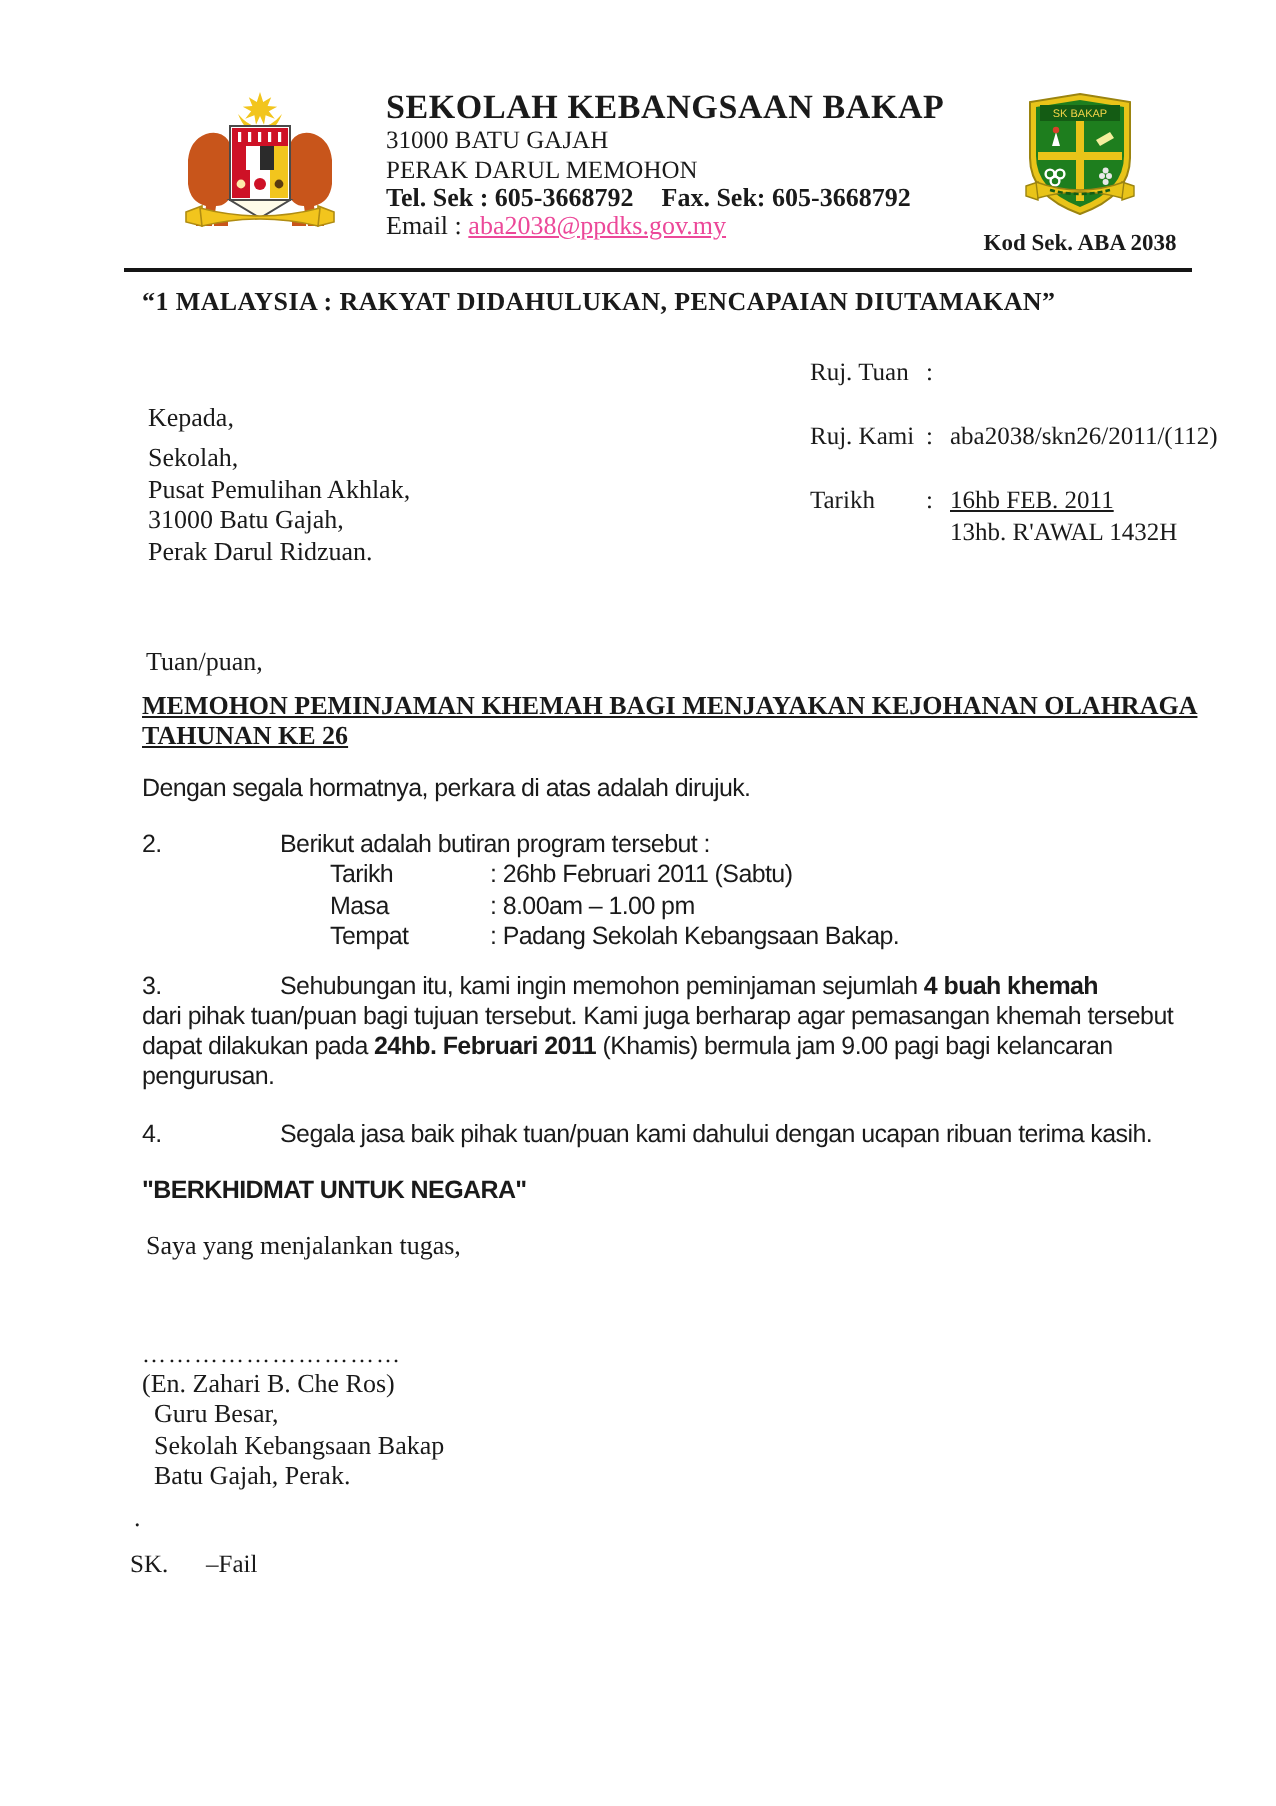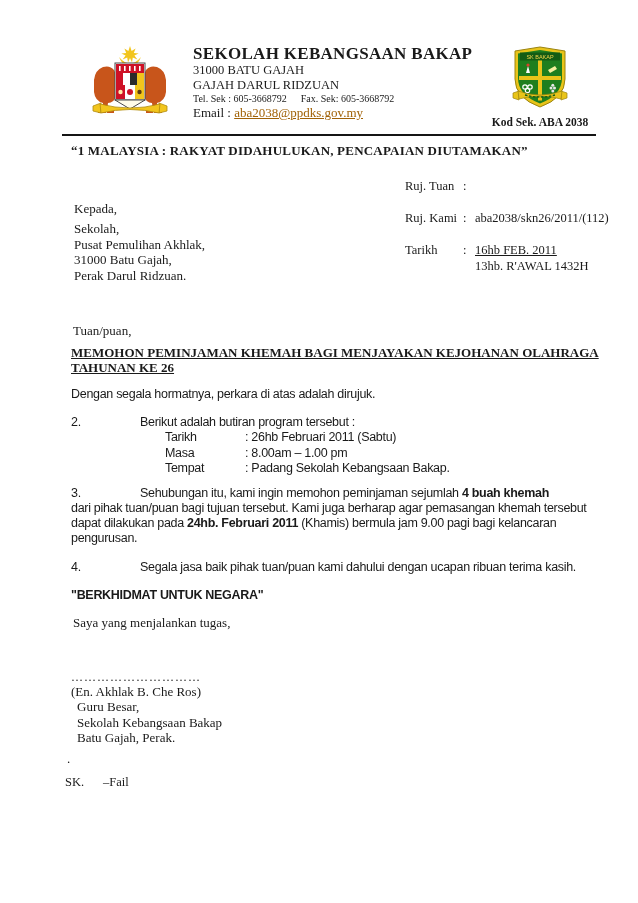--- a/index.html
+++ b/index.html
@@ -14,24 +14,24 @@
     overflow: hidden;
     font-family: "Liberation Serif", serif;
     font-size: 13px;
   }
   
   .header { display: flex; align-items: flex-start; }
   .arms { margin-left: 17px; flex: 0 0 auto; }
   .hdr-center { margin-left: 21px; flex: 1 1 auto; }
   .school-name { font-size: 17px; font-weight: bold; letter-spacing: .3px; line-height: 19px; }
   .hdr-addr { font-size: 12.5px; line-height: 14.5px; }
-  .tel-line { font-size: 10px; font-weight: normal; line-height: 13px; }
+  .tel-line { font-size: 13px; font-weight: bold; line-height: 13px; }
   .tel-fax { margin-left: 14px; }
   .email-line { font-size: 13px; line-height: 16px; }
-  .email-link { color: #a16207; text-decoration: underline; cursor: pointer; }
+  .email-link { color: #ec4899; text-decoration: underline; cursor: pointer; }
   .hdr-right { flex: 0 0 112px; display: flex; flex-direction: column; align-items: center; margin-top: 2px; }
   .kod { font-size: 11.5px; font-weight: bold; margin-top: 6px; white-space: nowrap; }
   .rule { border: none; border-top: 2px solid #151515; margin: 6px 0 0 -9px; }
   
   .slogan { font-weight: bold; font-size: 13px; margin-top: 7px; letter-spacing: .2px; }
   .ref-section { position: relative; height: 128px; }
   .refs { position: absolute; left: 334px; top: 3px; font-size: 12.5px; }
   .ref-row { display: flex; line-height: 16px; margin-top: 16px; }
   .ref-label { width: 58px; }
   .ref-colon { width: 12px; }
@@ -101,21 +101,21 @@
       <path d="M27,56 h30 l-15,9 z" fill="#fffbe8" stroke="#4a4a4a" stroke-width="1"></path>
 
       <path d="M5,62 l8,-3 v10 l-8,-2 z" fill="#f2c51d" stroke="#b08c12" stroke-width=".8"></path>
       <path d="M79,62 l-8,-3 v10 l8,-2 z" fill="#f2c51d" stroke="#b08c12" stroke-width=".8"></path>
       <path d="M12,60 q30,8 60,0 l-1,9 q-29,-7 -58,0 z" fill="#f2c51d" stroke="#b08c12" stroke-width=".8"></path>
     </svg>
 
     <div class="hdr-center">
       <div class="school-name">SEKOLAH KEBANGSAAN BAKAP</div>
       <div class="hdr-addr">31000 BATU GAJAH</div>
-      <div class="hdr-addr">GAJAH DARUL RIDZUAN</div>
+      <div class="hdr-addr">PERAK DARUL MEMOHON</div>
       <div class="tel-line">
         <span>Tel. Sek : 605-3668792</span><span class="tel-fax">Fax. Sek: 605-3668792</span>
       </div>
       <div class="email-line">
         <span>Email :</span>
         <span class="email-link">aba2038@ppdks.gov.my</span>
       </div>
     </div>
 
     <div class="hdr-right">
@@ -223,21 +223,21 @@
     <span class="line">
       <span class="num">4.</span><span>Segala jasa baik pihak tuan/puan kami dahului dengan ucapan ribuan terima kasih.</span>
     </span>
   </div>
 
   <div class="sans motto">"BERKHIDMAT UNTUK NEGARA"</div>
 
   <div class="pre-sign">Saya yang menjalankan tugas,</div>
 
   <div class="dots">…………………………</div>
-  <div class="sig">(En. Akhlak B. Che Ros)</div>
+  <div class="sig">(En. Zahari B. Che Ros)</div>
   <div class="sig sig-ind">Guru Besar,</div>
   <div class="sig sig-ind">Sekolah Kebangsaan Bakap</div>
   <div class="sig sig-ind">Batu Gajah, Perak.</div>
   <div class="stray-dot">.</div>
   <div class="sk-line">
     <span class="sk-label">SK.</span><span>–Fail</span>
   </div>
 
 </div>
 

